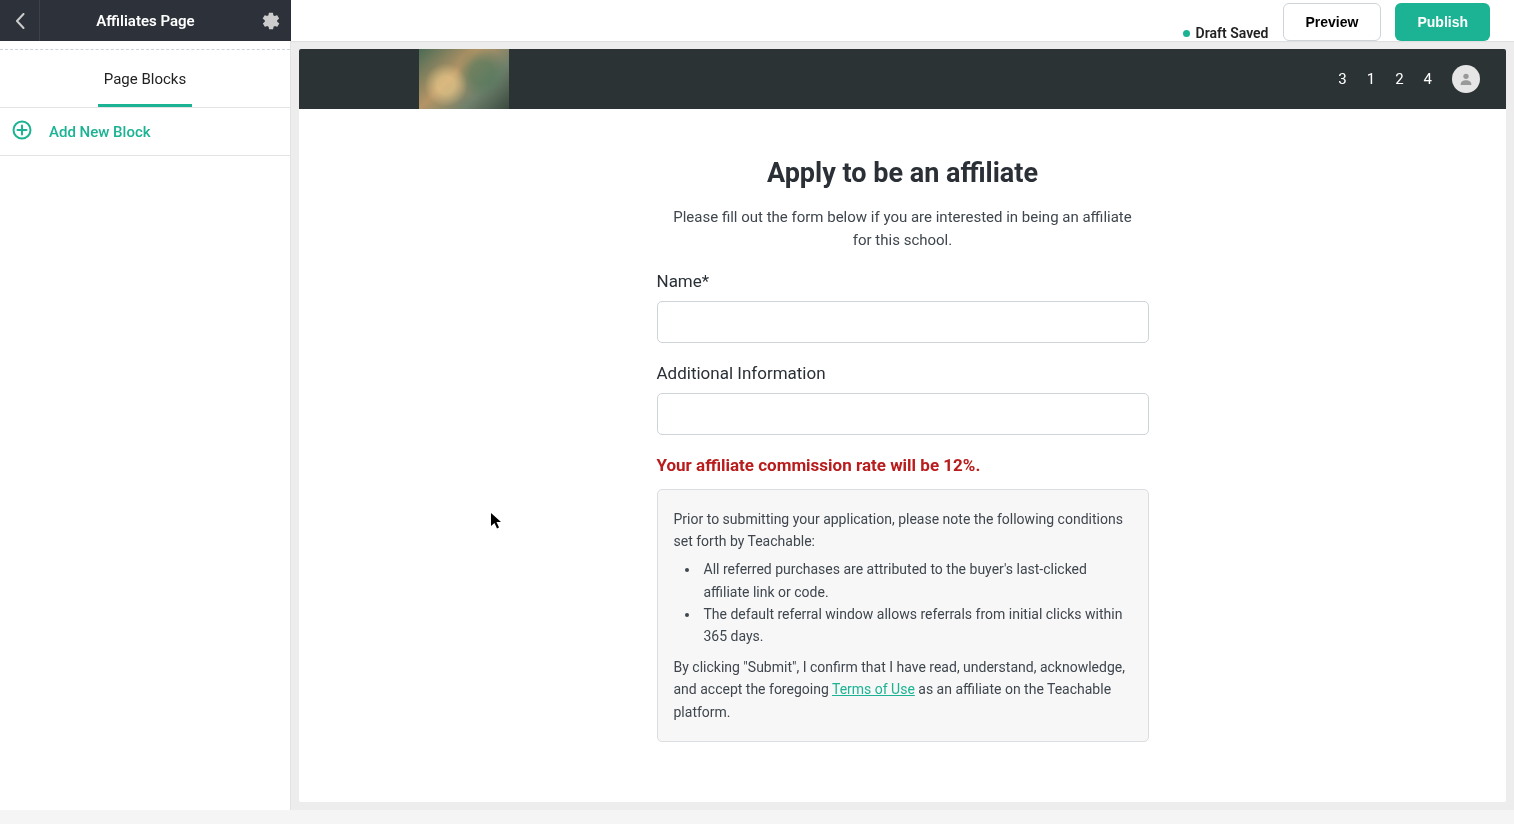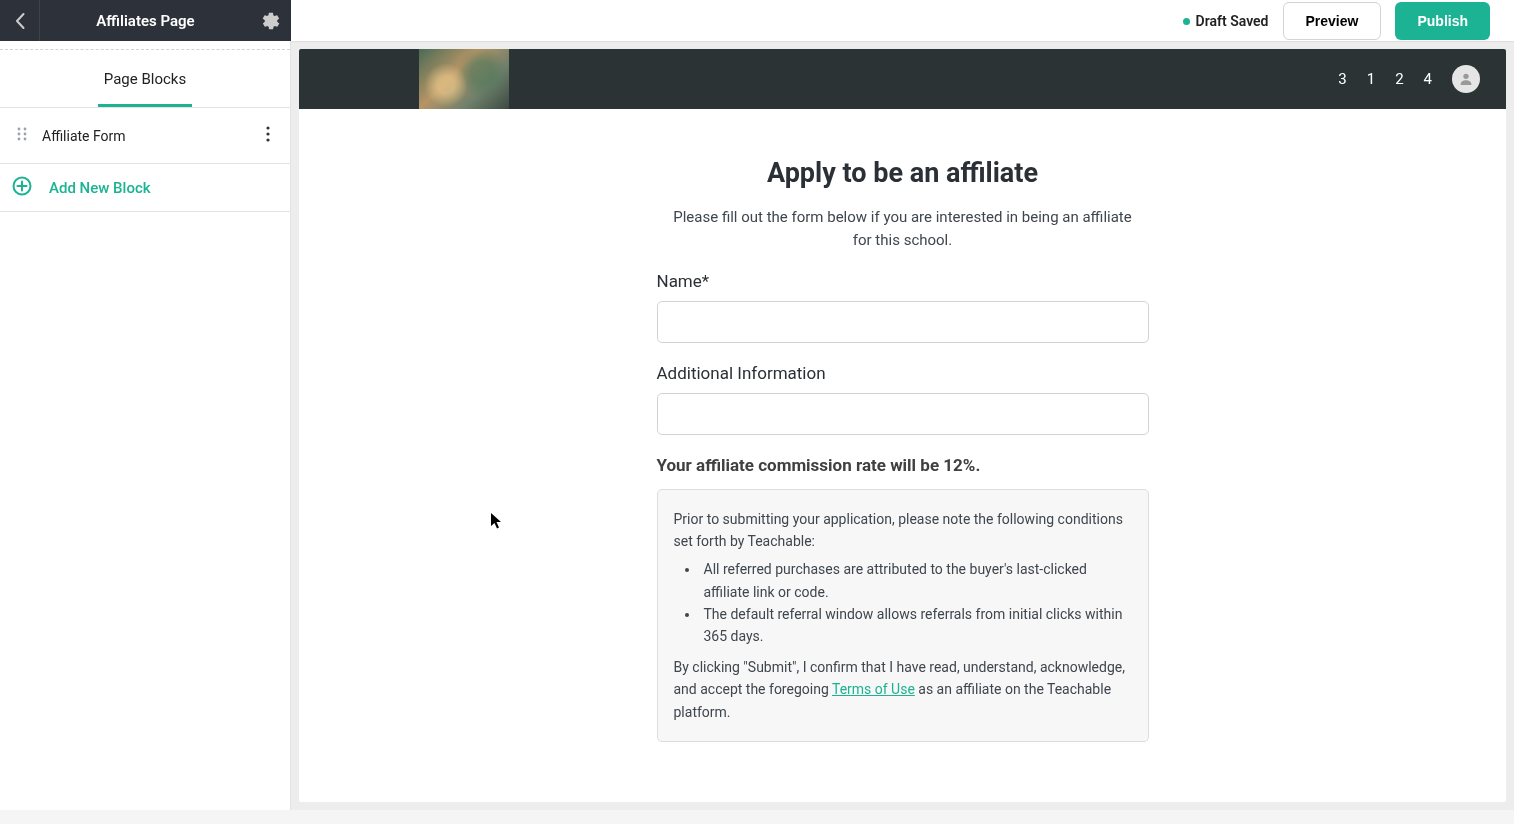--- a/index.html
+++ b/index.html
@@ -43,21 +43,21 @@
       justify-content: center;
       cursor: pointer;
     }
     .gear-btn svg { width: 20px; height: 20px; fill: #ccc; }
 
     .editor-header-right {
       flex: 1;
       background: #fff;
       height: 100%;
       display: flex;
-      align-items: center;
+      align-items: flex-end;
       justify-content: flex-end;
       padding-right: 24px;
       gap: 14px;
       box-shadow: 0 1px 1px rgba(0,0,0,0.05);
     }
     .draft-status { display: flex; align-items: center; gap: 6px; font-size: 14px; color: #222; font-weight: 600; }
     .draft-dot { width: 7px; height: 7px; background: #1bb393; border-radius: 50%; margin-top:1px; }
     .btn {
       height: 38px;
       padding: 0 22px;
@@ -198,21 +198,21 @@
     .field { margin-bottom: 20px; }
     .field-label { font-size: 17px; color: #2a3036; margin-bottom: 10px; display:block; }
     .field-input {
       width: 100%;
       height: 42px;
       border: 1px solid #cfd4d9;
       border-radius: 5px;
       padding: 0 10px;
       font-size: 15px;
     }
-    .commission-line { font-size: 17px; font-weight: 700; color: #404040; margin: 10px 0 14px; }
+    .commission-line { font-size: 17px; font-weight: 700; color: #b91c1c; margin: 10px 0 14px; }
     .terms-box {
       border: 1px solid #dadde1;
       border-radius: 5px;
       background: #f7f7f7;
       padding: 18px 16px;
       font-size: 14px;
       color: #3f464d;
       line-height: 1.6;
     }
     .terms-box ul { margin: 6px 0 8px 26px; }
@@ -256,40 +256,20 @@
   </div>
 </div>
 
 <div class="main-layout">
   <aside class="sidebar">
     <div class="dashed-strip"></div>
     <div class="tabs-row">
       <div class="tab-item active">
         <span>Page Blocks</span>
       </div>
-    </div>
-    <div class="block-item">
-      <span class="drag-handle">
-        <svg viewBox="0 0 12 16">
-            <circle cx="3" cy="3" r="1.4"></circle>
-            <circle cx="9" cy="3" r="1.4"></circle>
-            <circle cx="3" cy="8" r="1.4"></circle>
-            <circle cx="9" cy="8" r="1.4"></circle>
-            <circle cx="3" cy="13" r="1.4"></circle>
-            <circle cx="9" cy="13" r="1.4"></circle>
-          </svg>
-      </span>
-      <span class="block-label">Affiliate Form</span>
-      <span class="more-btn">
-        <svg viewBox="0 0 4 16">
-            <circle cx="2" cy="2" r="1.6"></circle>
-            <circle cx="2" cy="8" r="1.6"></circle>
-            <circle cx="2" cy="14" r="1.6"></circle>
-          </svg>
-      </span>
     </div>
     <div class="add-block-row">
       <span class="plus-icon">
         <svg viewBox="0 0 20 20">
             <circle cx="10" cy="10" r="8.5" fill="none" stroke="#1bb393" stroke-width="2"></circle>
             <path d="M10 5.5v9M5.5 10h9" stroke="#1bb393" stroke-width="2" stroke-linecap="round"></path>
           </svg>
       </span>
       <span class="add-block-label">Add New Block</span>
     </div>

